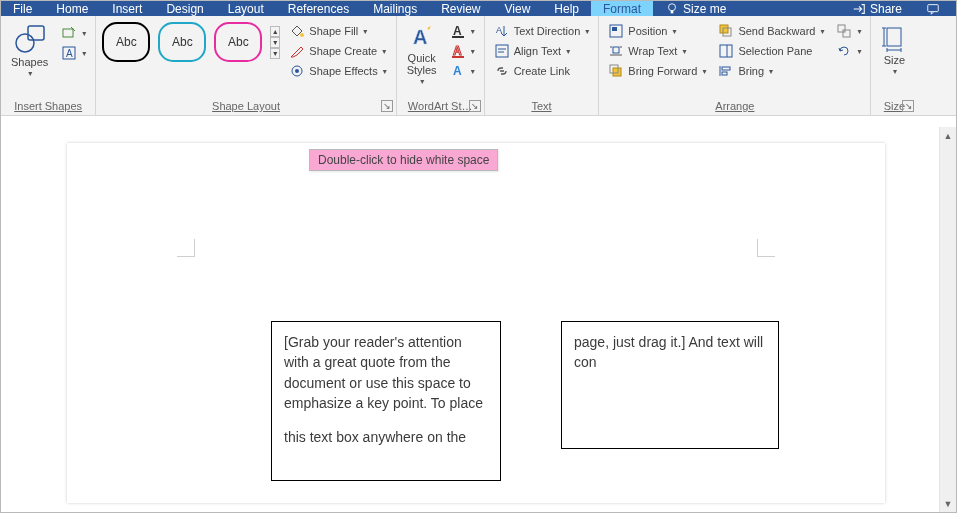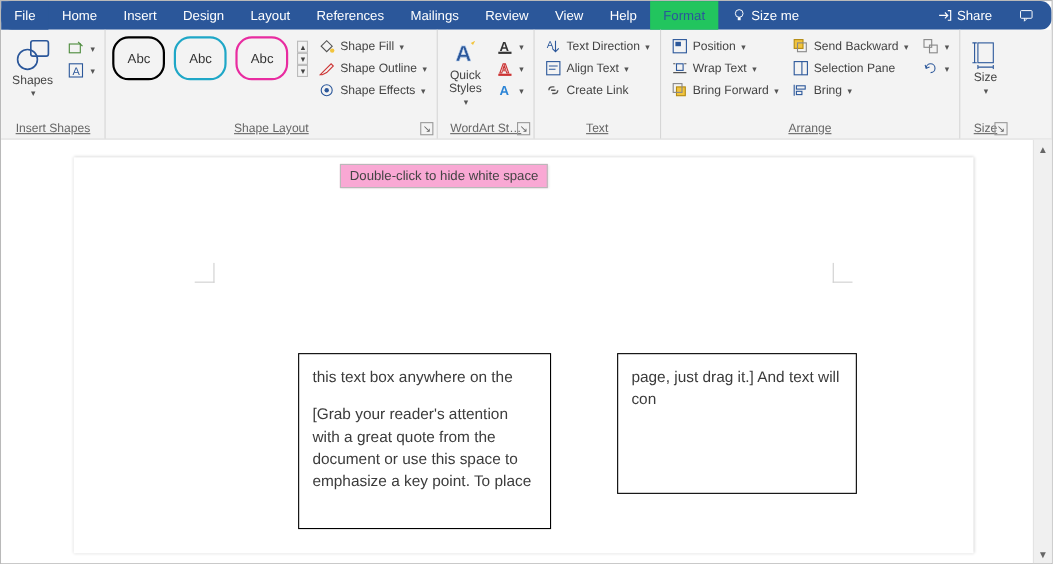--- a/index.html
+++ b/index.html
@@ -1,21 +1,21 @@
 <!DOCTYPE html>
 <html><head>
 <meta charset="utf-8">
 <style>
   * { box-sizing: border-box; margin: 0; padding: 0; font-family: "Segoe UI", Tahoma, sans-serif; }
   body { width: 957px; height: 513px; background: #fff; overflow: hidden; position: relative; border:1px solid #b9b9b9;}
   
-  .tabs { height: 26px; background: #2b579a; display: flex; align-items: stretch; color: #fff; font-size: 12px; border-radius: 10px; }
+  .tabs { height: 15px; background: #2b579a; display: flex; align-items: stretch; color: #fff; font-size: 12px; }
   .tab { padding: 0 12px; display: flex; align-items: center; cursor: pointer; }
   .tab.file { background: #2b579a; }
-  .tab.active { background: #22c55e; color: #2b579a; }
+  .tab.active { background: #7dd3fc; color: #2b579a; }
   .tabs-spacer { flex: 1; }
   .tab svg { width: 14px; height: 14px; margin-right: 4px; }
   
   .ribbon { height: 100px; background: #f3f3f3; border-bottom: 1px solid #d6d6d6; display: flex; align-items: stretch; font-size: 11px; color: #444; }
   .group { border-right: 1px solid #d6d6d6; padding: 2px 6px 0 6px; display: flex; flex-direction: column; position: relative; }
   .group-body { flex: 1; display: flex; align-items: flex-start; gap: 6px; padding-top: 4px; }
   .group-label { text-align: center; font-size: 11px; color: #666; padding: 2px 0 3px; text-decoration: underline; }
   .big-btn { display: flex; flex-direction: column; align-items: center; justify-content: center; padding: 2px 4px; cursor: pointer; }
   .big-btn span { margin-top: 2px; text-align:center; line-height:1.1;}
   .small-col { display: flex; flex-direction: column; gap: 2px; }
@@ -128,21 +128,21 @@
               <path d="M3 8 L8 3 L13 8 L8 13 Z" fill="none" stroke="#555"></path>
               <circle cx="13" cy="12" r="2" fill="#f2c43d"></circle>
             </svg>
             <span>Shape Fill</span>
             <span class="drop">▾</span>
           </div>
         <div class="small-btn">
             <svg viewBox="0 0 16 16">
               <path d="M2 14 L6 10 L12 4 L14 6 L8 12 L4 14 Z" fill="none" stroke="#c33"></path>
             </svg>
-            <span>Shape Outline</span>
+            <span>Shape Create</span>
             <span class="drop">▾</span>
           </div>
         <div class="small-btn">
             <svg viewBox="0 0 16 16">
               <circle cx="8" cy="8" r="5" fill="none" stroke="#2b579a"></circle>
               <circle cx="8" cy="8" r="2" fill="#2b579a"></circle>
             </svg>
             <span>Shape Effects</span>
             <span class="drop">▾</span>
           </div>
@@ -321,18 +321,18 @@
   </div>
   <div class="scrollbar-v">
     <div class="scroll-up">▲</div>
     <div class="scroll-down">▼</div>
   </div>
 </div>
 
 <div class="tooltip">Double-click to hide white space</div>
 
 <div class="textbox textbox1">
+  <p>[Grab your reader's attention with a great quote from the document or use this space to emphasize a key point. To place</p>
   <p>this text box anywhere on the</p>
-  <p>[Grab your reader's attention with a great quote from the document or use this space to emphasize a key point. To place</p>
 </div>
 <div class="textbox textbox2">
   <p>page, just drag it.] And text will con</p>
 </div>
 
 </body></html>

